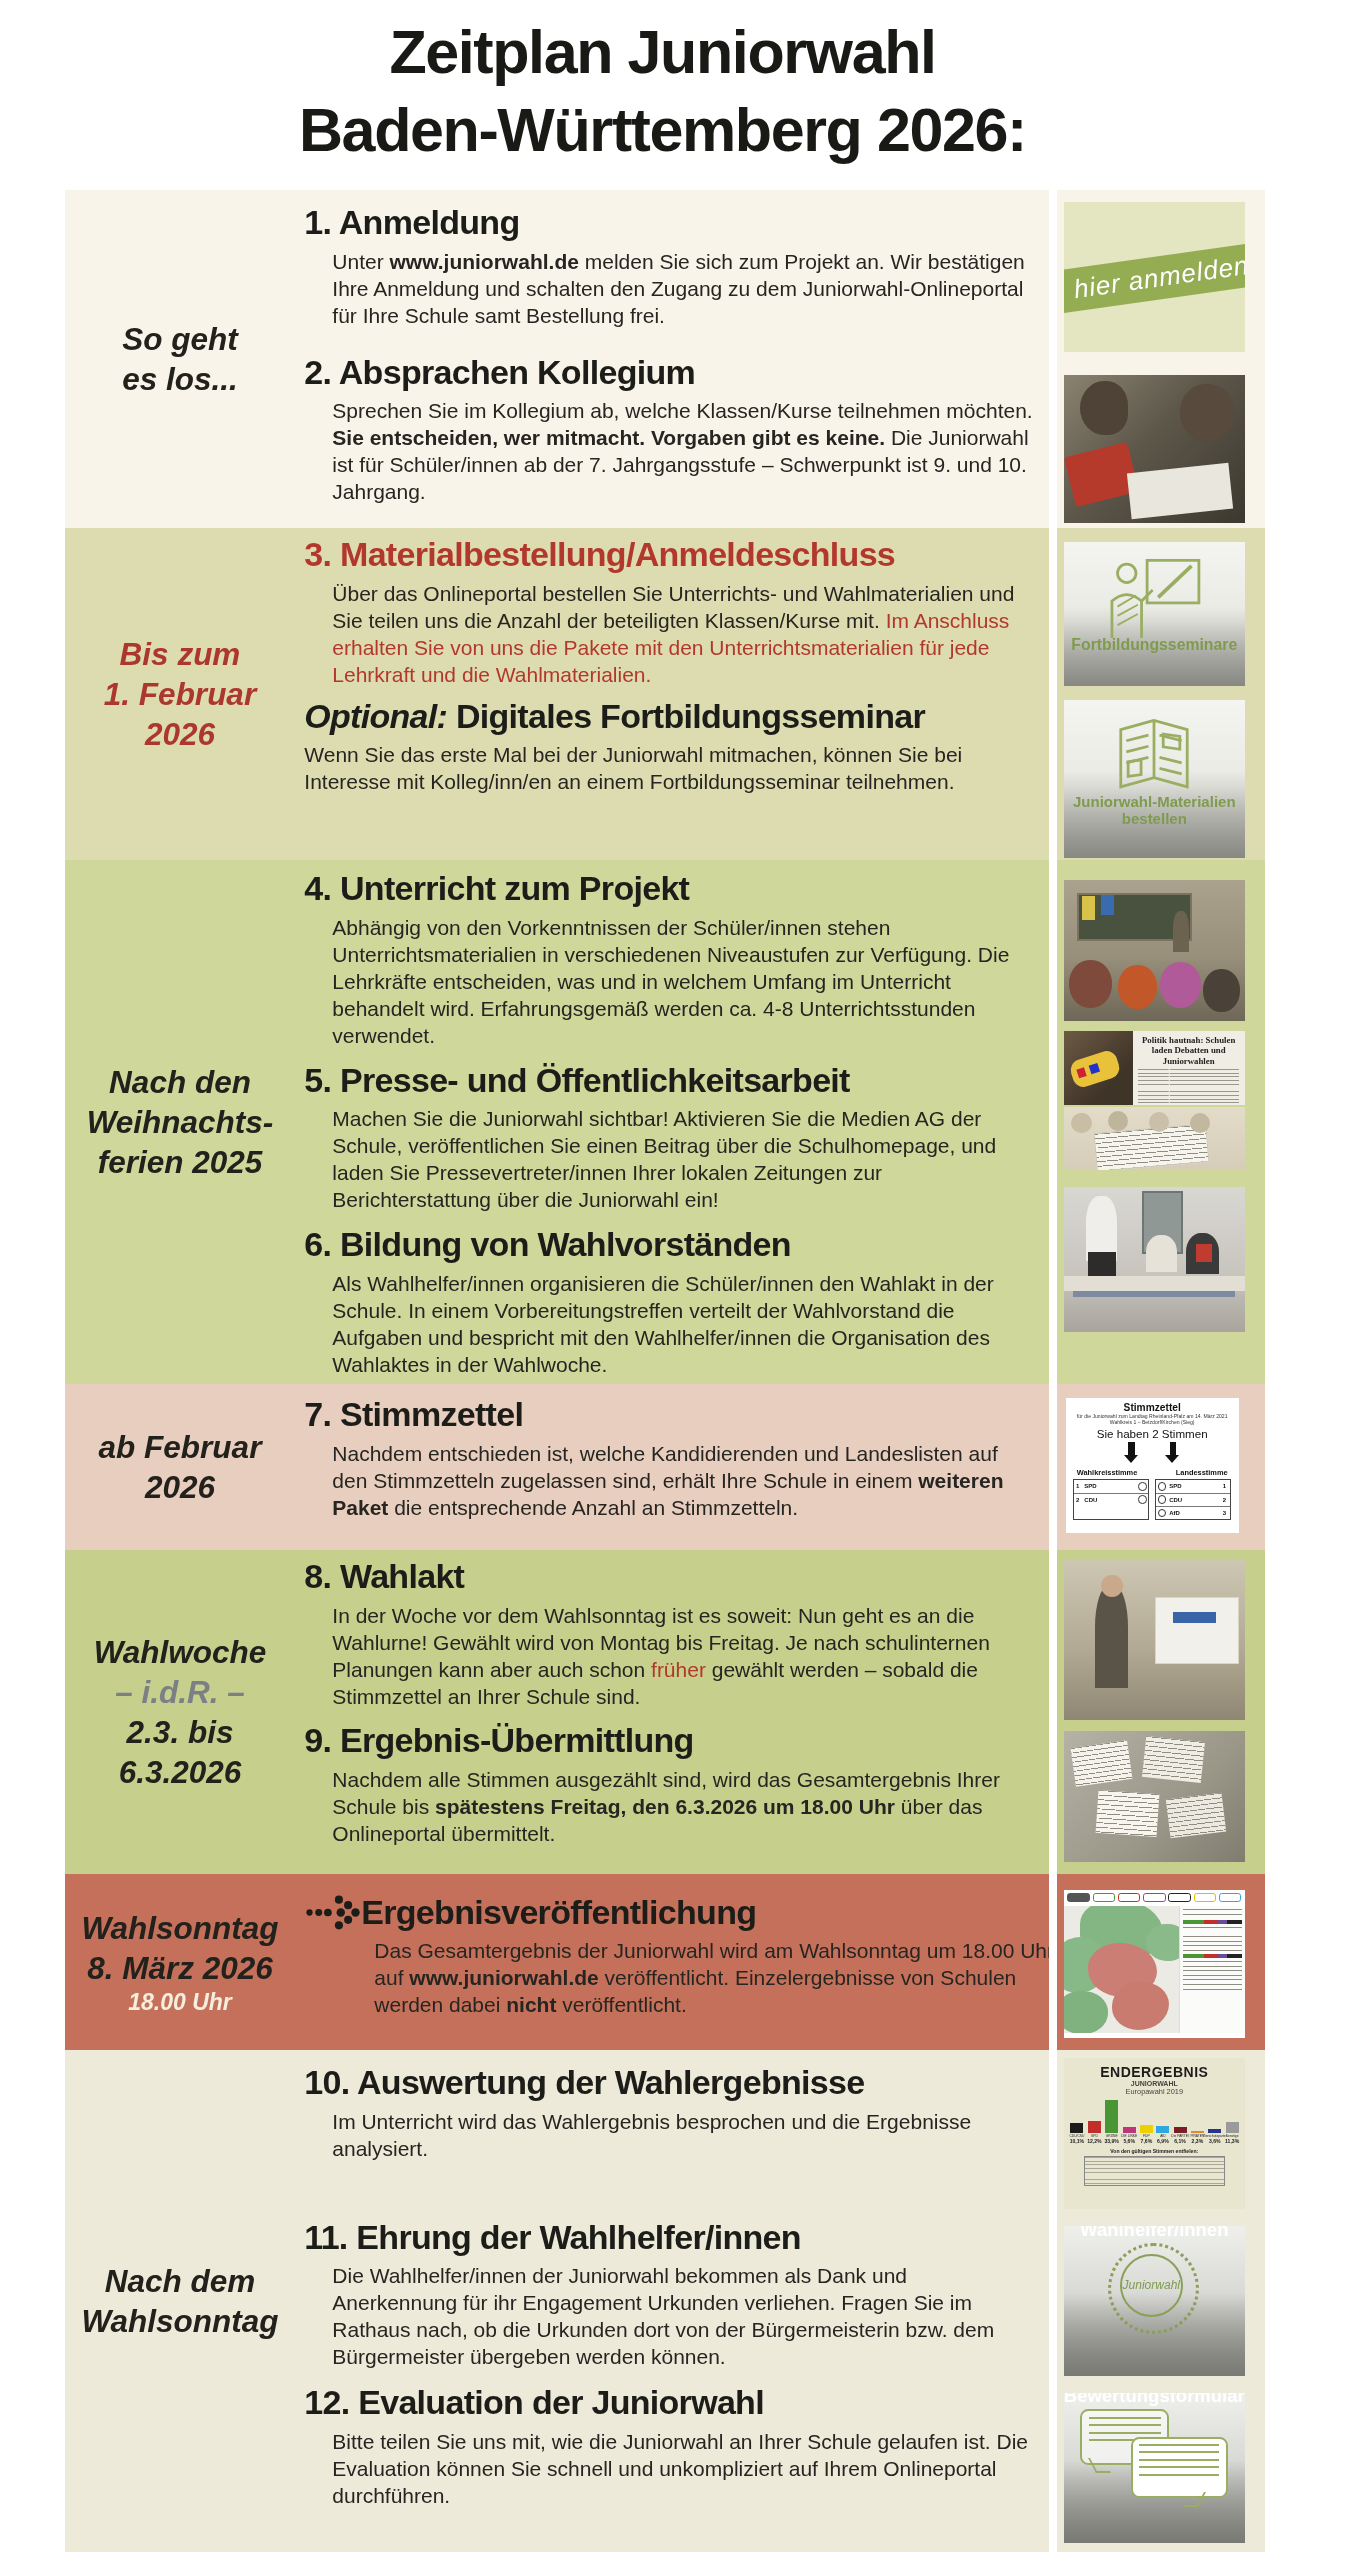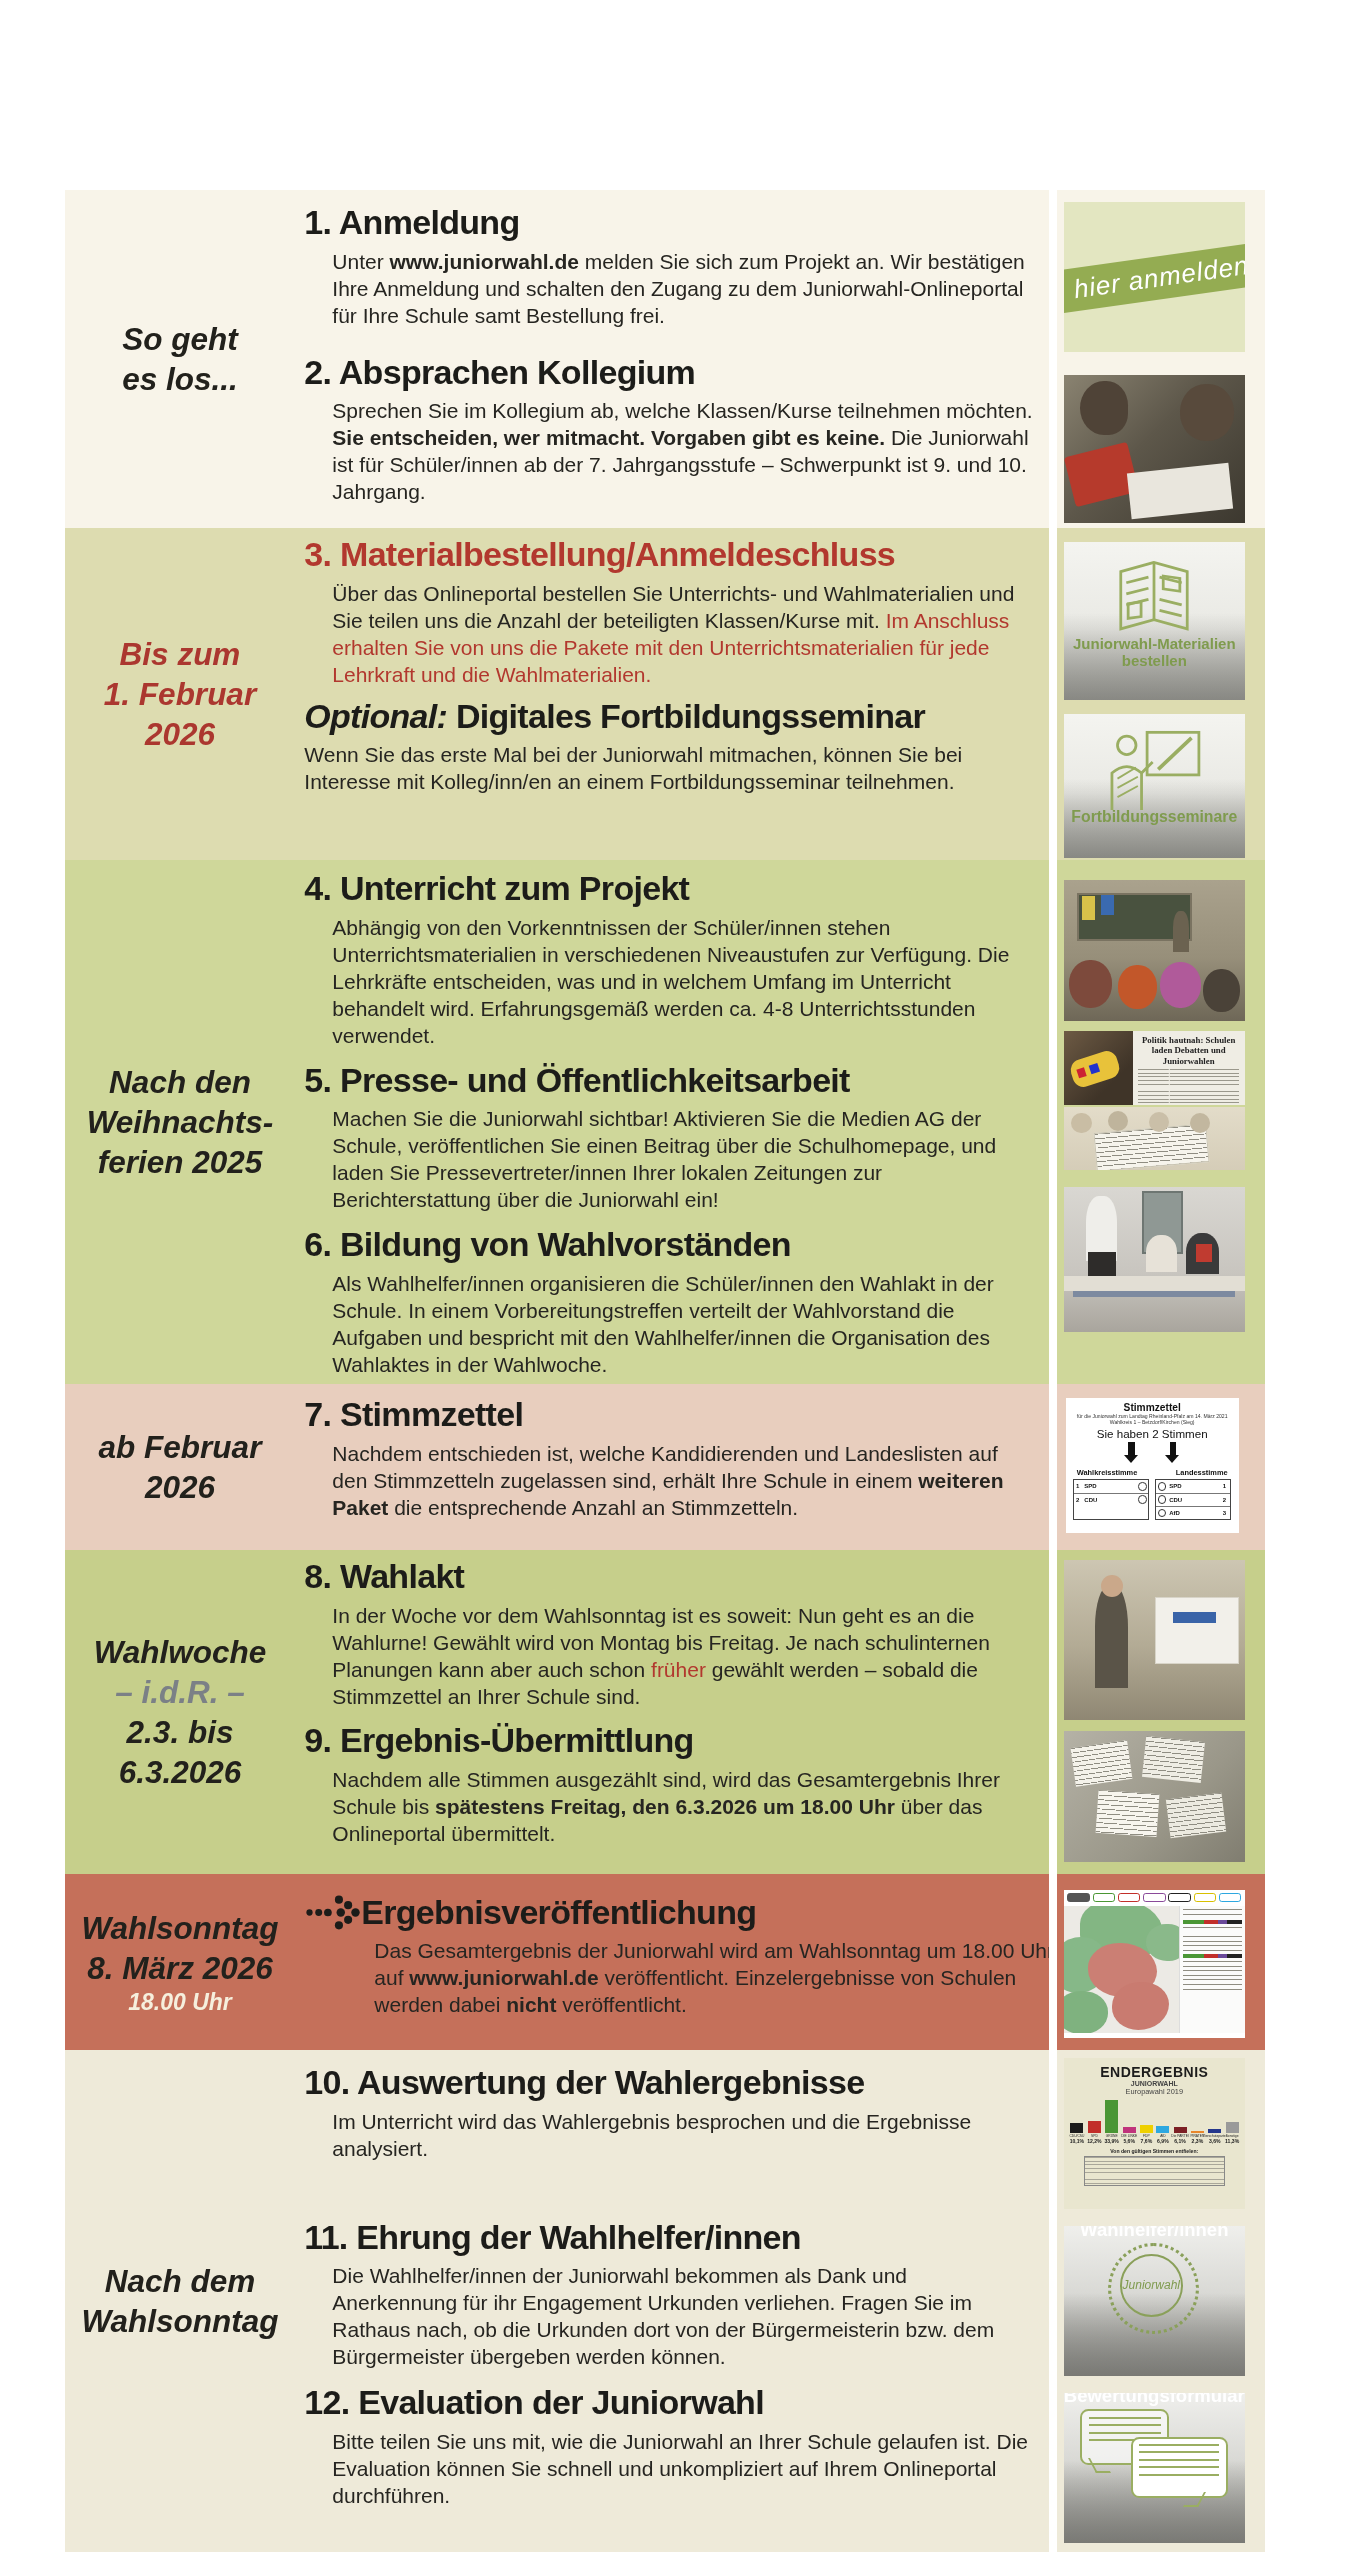--- a/index.html
+++ b/index.html
@@ -118,20 +118,24 @@
   .bubble{position:absolute;border:2.8px solid #9aae62;border-radius:8.3px;background:rgba(255,255,255,.6);}
   .bubble .bl{margin:5.6px 6.5px;height:24px;background:repeating-linear-gradient(to bottom,#9aae62 0 1.9px,transparent 1.9px 7.4px);}
   .tail{position:absolute;width:13px;height:13px;border-left:2.8px solid #9aae62;border-bottom:2.8px solid #9aae62;
         background:transparent;transform:skewX(28deg);}
 </style>
 </head>
 <body>
 
 <div class="page">
 
+  <div class="title">
+    <div>Zeitplan Juniorwahl</div>
+    <div>Baden-Württemberg 2026:</div>
+  </div>
 
   <div class="bands">
 
     <div class="band bgA" style="height:338px">
       <div class="cell-label">
         <div class="lline">So geht</div>
         <div class="lline">es los...</div>
       </div>
       <div class="cell-content" style="padding-top:13px">
         <div class="sec">
@@ -168,47 +172,47 @@
           <div class="h red"><span>3.</span> <span>Materialbestellung/Anmeldeschluss</span></div>
           <p class="body"><span>Über das Onlineportal bestellen Sie Unterrichts- und Wahlmaterialien und Sie teilen uns die Anzahl der beteiligten Klassen/Kurse mit. </span><span class="redtxt">Im Anschluss erhalten Sie von uns die Pakete mit den Unterrichtsmaterialien für jede Lehrkraft und die Wahlmaterialien.</span></p>
         </div>
         <div class="sec" style="margin-top:9.3px">
           <div class="h"><span class="lead-it">Optional:</span><span> Digitales Fortbildungsseminar</span></div>
           <p class="body noindent"><span>Wenn Sie das erste Mal bei der Juniorwahl mitmachen, können Sie bei Interesse mit Kolleg/inn/en an einem Fortbildungsseminar teilnehmen.</span></p>
         </div>
       </div>
       <div class="cell-gap"></div>
       <div class="cell-img">
+        <div class="imgbox iconbox fade-bottom" style="height:144px;margin-top:14px">
+          <svg width="111" height="93" viewBox="0 0 120 100" style="margin-top:7.4px">
+            <g fill="none" stroke="#9aae62" stroke-width="3">
+              <rect x="52" y="12" width="56" height="46"></rect>
+              <path d="M100 18 L64 52" stroke-width="4"></path>
+              <circle cx="30" cy="26" r="10"></circle>
+              <path d="M14 96 L14 56 Q30 42 46 56 L58 44 M46 56 L46 96"></path>
+              <path d="M20 62 L40 50 M20 72 L42 60 M20 82 L42 70" stroke-width="2"></path>
+            </g>
+          </svg>
+          <div class="cap-green" style="font-size:15.8px">Fortbildungsseminare</div>
+        </div>
         <div class="imgbox iconbox fade-bottom" style="height:158px;margin-top:14px">
           <svg width="96" height="89" viewBox="0 0 104 96" style="margin-top:11px">
             <g fill="none" stroke="#9aae62" stroke-width="3">
               <path d="M52 10 L16 20 L16 82 L52 72 L88 82 L88 20 Z"></path>
               <path d="M52 10 L52 72"></path>
               <path d="M22 32 L46 26 M22 44 L46 38 M22 56 L46 50"></path>
               <path d="M58 26 L82 32 M58 50 L82 56 M58 62 L82 68"></path>
               <rect x="24" y="58" width="14" height="16" transform="skewY(-8)"></rect>
               <rect x="62" y="16" width="18" height="14" transform="skewY(8)"></rect>
             </g>
           </svg>
           <div class="cap-green">
             <div>Juniorwahl-Materialien</div>
             <div>bestellen</div>
           </div>
-        </div>
-        <div class="imgbox iconbox fade-bottom" style="height:144px;margin-top:14px">
-          <svg width="111" height="93" viewBox="0 0 120 100" style="margin-top:7.4px">
-            <g fill="none" stroke="#9aae62" stroke-width="3">
-              <rect x="52" y="12" width="56" height="46"></rect>
-              <path d="M100 18 L64 52" stroke-width="4"></path>
-              <circle cx="30" cy="26" r="10"></circle>
-              <path d="M14 96 L14 56 Q30 42 46 56 L58 44 M46 56 L46 96"></path>
-              <path d="M20 62 L40 50 M20 72 L42 60 M20 82 L42 70" stroke-width="2"></path>
-            </g>
-          </svg>
-          <div class="cap-green" style="font-size:15.8px">Fortbildungsseminare</div>
         </div>
       </div>
     </div>
 
     <div class="band bgC" style="height:524px">
       <div class="cell-label">
         <div class="lline">Nach den</div>
         <div class="lline">Weihnachts-</div>
         <div class="lline">ferien 2025</div>
       </div>

